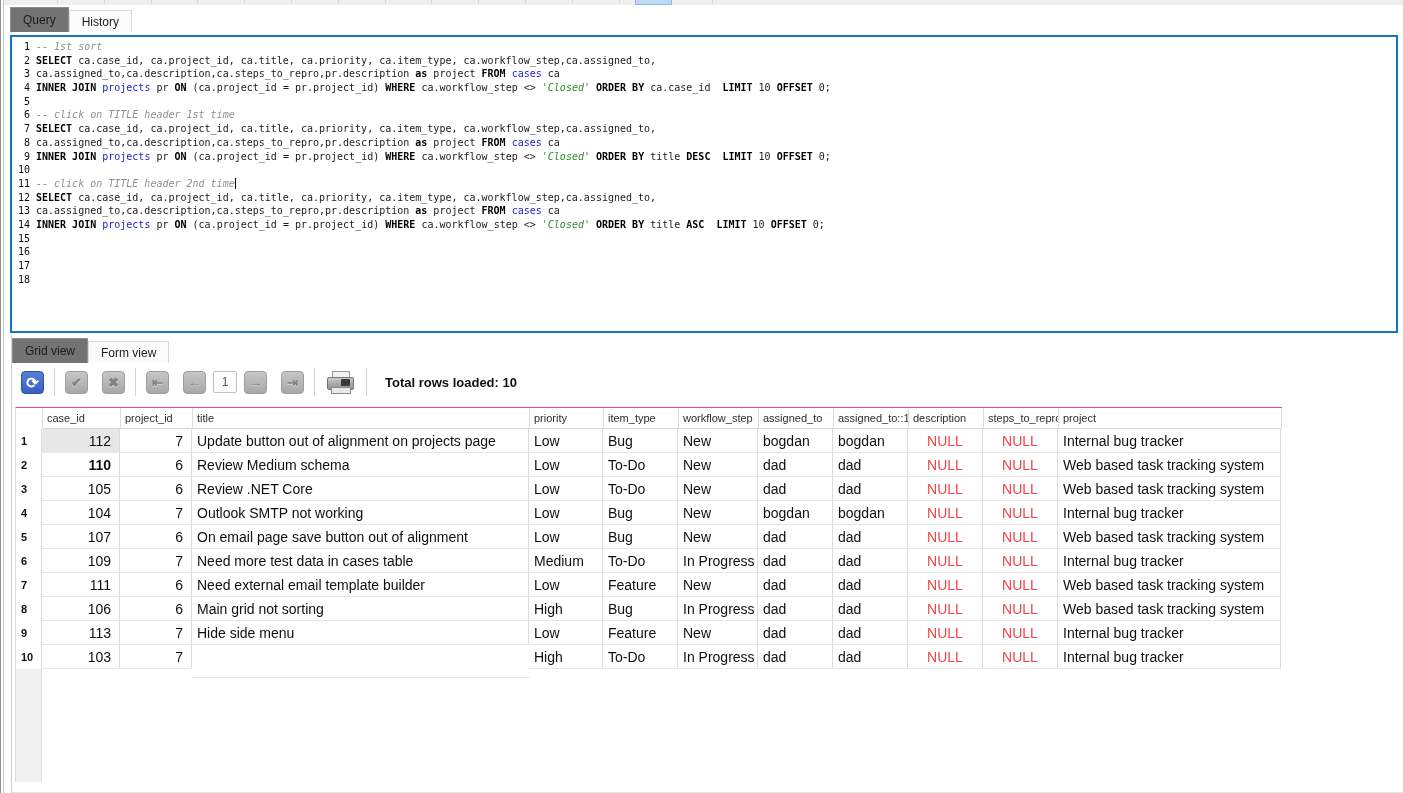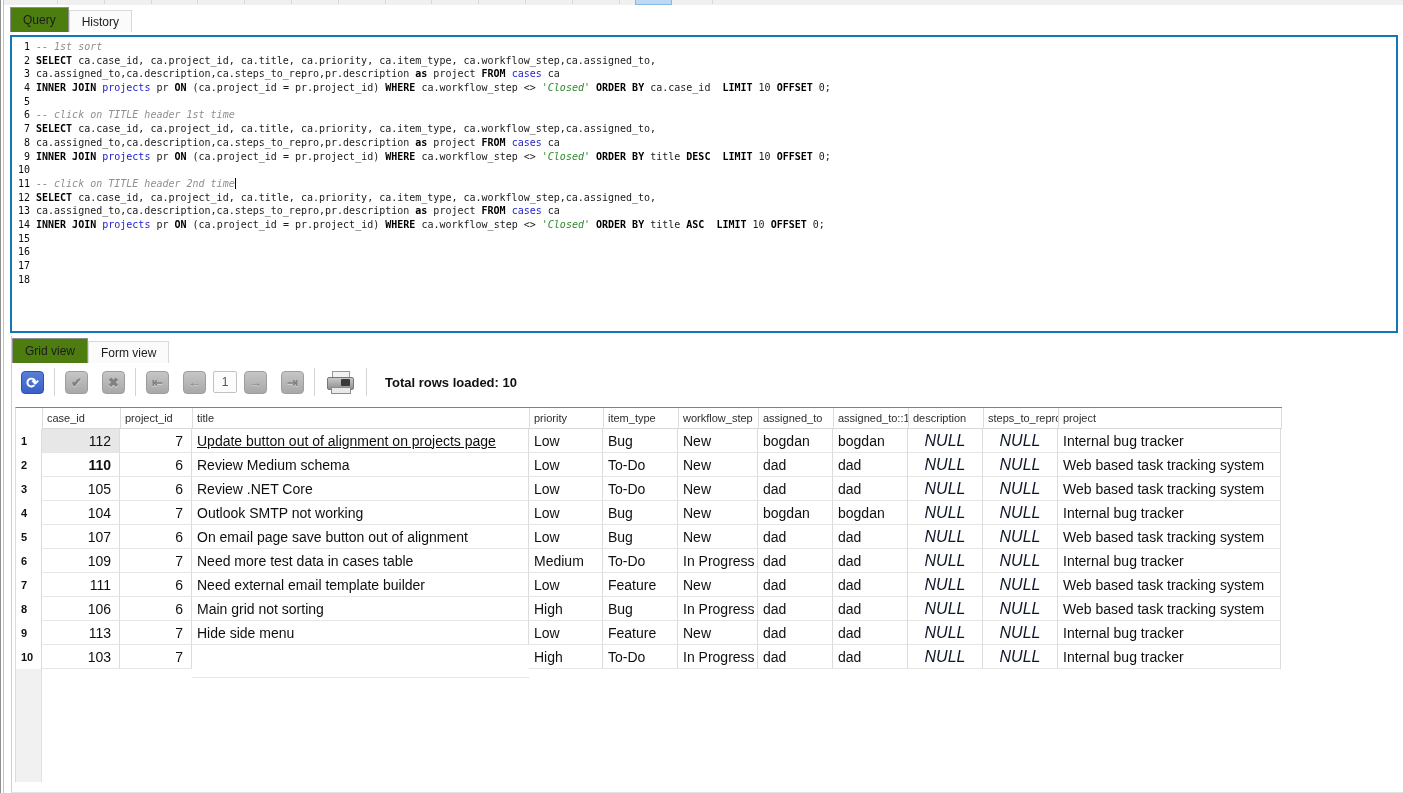--- a/index.html
+++ b/index.html
@@ -13,21 +13,21 @@
   .mini-tab{position:absolute;left:635px;top:0;width:37px;height:5px;background:#bdd9f3;
             border:1px solid #88b9e6;border-top:none;box-sizing:border-box;z-index:2}
 
   .left-edge{position:absolute;left:0;top:0;width:4px;height:793px;
              background:linear-gradient(90deg,#8f8f8f 0 1px,#ffffff 1px 3px,#c4c4c4 3px 4px);z-index:5}
 
   
   .qtabs{position:absolute;left:10px;top:7px;height:25px;display:flex;align-items:flex-end;z-index:3}
   .tab{box-sizing:border-box;font-size:12px;color:#1c1c1c;padding:0 12px;display:flex;
        align-items:center;cursor:default;white-space:nowrap}
-  .tab.active{height:25px;background:#4d7c0f;border:1px solid #8f8f8f;border-bottom:none}
+  .tab.active{height:25px;background:#737373;border:1px solid #8f8f8f;border-bottom:none}
   .tab.inactive{height:22px;background:#fbfbfb;border:1px solid #d9d9d9;border-bottom:none}
 
   
   .editor{position:absolute;left:10px;top:35px;width:1388px;height:298px;box-sizing:border-box;
           border:2px solid #1177bb;background:#fff;padding-top:3px;cursor:text;
           font-family:"DejaVu Sans Mono",monospace;font-size:10px;line-height:13.7px;overflow:hidden}
   .eline{display:flex;height:13.7px;white-space:pre}
   .ln{width:24px;flex:none;text-align:right;padding-right:6px;box-sizing:border-box;color:#0a0a0a}
   .code{white-space:pre}
   .tok-c{color:#8f8f8f;font-style:italic}
@@ -68,21 +68,21 @@
   .grow{display:flex;height:24px}
   .hrow{height:21px}
   .gcell{box-sizing:border-box;border-right:1px solid #dcdcdc;border-bottom:1px solid #e6e6e6;
          font-size:14px;color:#0f0f0f;display:flex;align-items:center;padding:0 5px;
          white-space:nowrap;overflow:hidden;flex:none}
   .hcell{font-size:11px;height:21px;color:#2d2d2d;border-bottom:1px solid #d8d8d8;padding:0 4px}
   .rhead{width:26px;flex:none;border-right:1px solid #dcdcdc;background:#fff}
   .rnum{width:26px;flex:none;font-size:11px;font-weight:bold;color:#111;padding-left:5px;
         border-right:1px solid #dcdcdc;display:flex;align-items:center;background:#fff;box-sizing:border-box}
   .num{justify-content:flex-end;padding-right:8px}
-  .nullv{color:#0f172a;font-style:italic;justify-content:center;font-size:16px}
+  .nullv{color:#ef4444;justify-content:center;font-size:14px}
   .sel{background:#e7e7e7}
   .gtail{margin-left:3px;width:27px;height:113px;background:#f1f1f1;box-sizing:border-box;
          border-left:1px solid #dcdcdc;border-right:1px solid #e0e0e0}
 </style>
 </head>
 <body>
 
 <div class="top-strip">
   <div class="ticks"></div>
   <div class="mini-tab"></div>
@@ -173,21 +173,21 @@
         <div class="gcell hcell" style="width: 75px;">assigned_to</div>
         <div class="gcell hcell" style="width: 75px;">assigned_to::1</div>
         <div class="gcell hcell" style="width: 75px;">description</div>
         <div class="gcell hcell" style="width: 75px;">steps_to_repro</div>
         <div class="gcell hcell" style="width: 223px;">project</div>
       </div>
       <div class="grow drow">
         <div class="rnum">1</div>
         <div class="gcell num sel" style="width: 78px;">112</div>
         <div class="gcell num" style="width: 72px;">7</div>
-        <div class="gcell" style="width: 337px; text-decoration: underline;">Update button out of alignment on projects page</div>
+        <div class="gcell" style="width: 337px;">Update button out of alignment on projects page</div>
         <div class="gcell" style="width: 74px;">Low</div>
         <div class="gcell" style="width: 75px;">Bug</div>
         <div class="gcell" style="width: 80px;">New</div>
         <div class="gcell" style="width: 75px;">bogdan</div>
         <div class="gcell" style="width: 75px;">bogdan</div>
         <div class="gcell nullv" style="width: 75px;">NULL</div>
         <div class="gcell nullv" style="width: 75px;">NULL</div>
         <div class="gcell" style="width: 223px;">Internal bug tracker</div>
       </div>
       <div class="grow drow">

